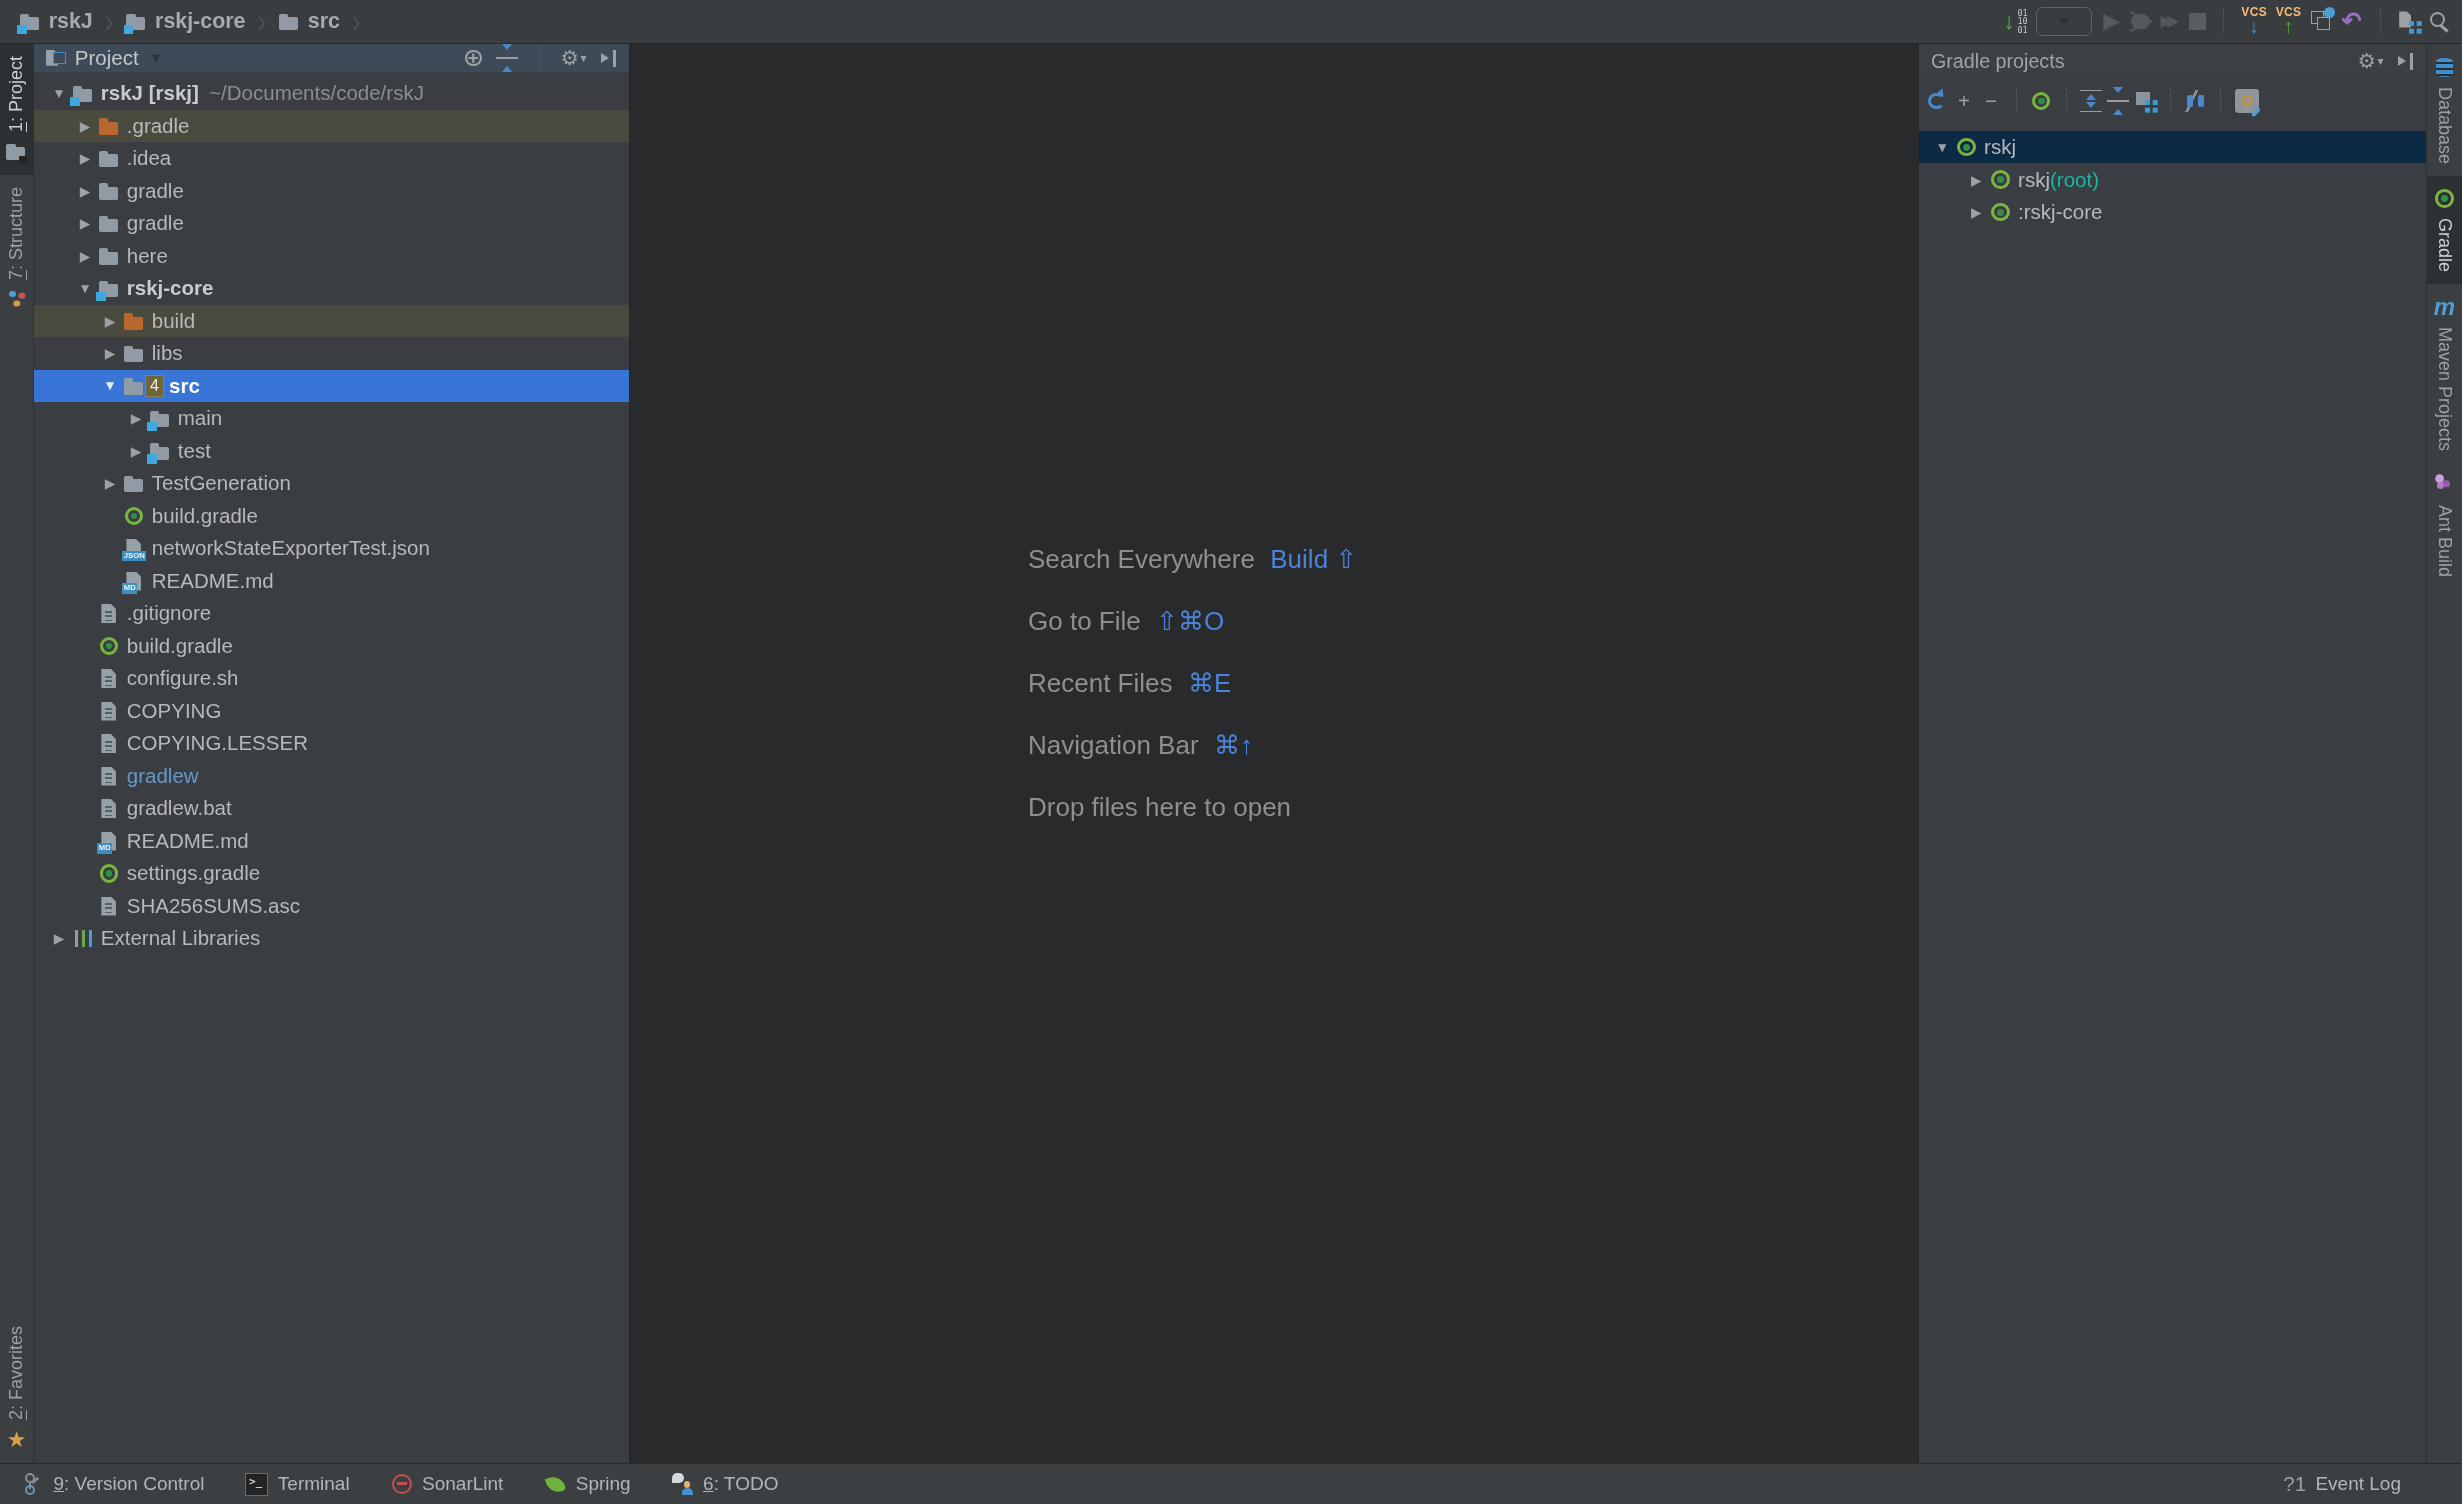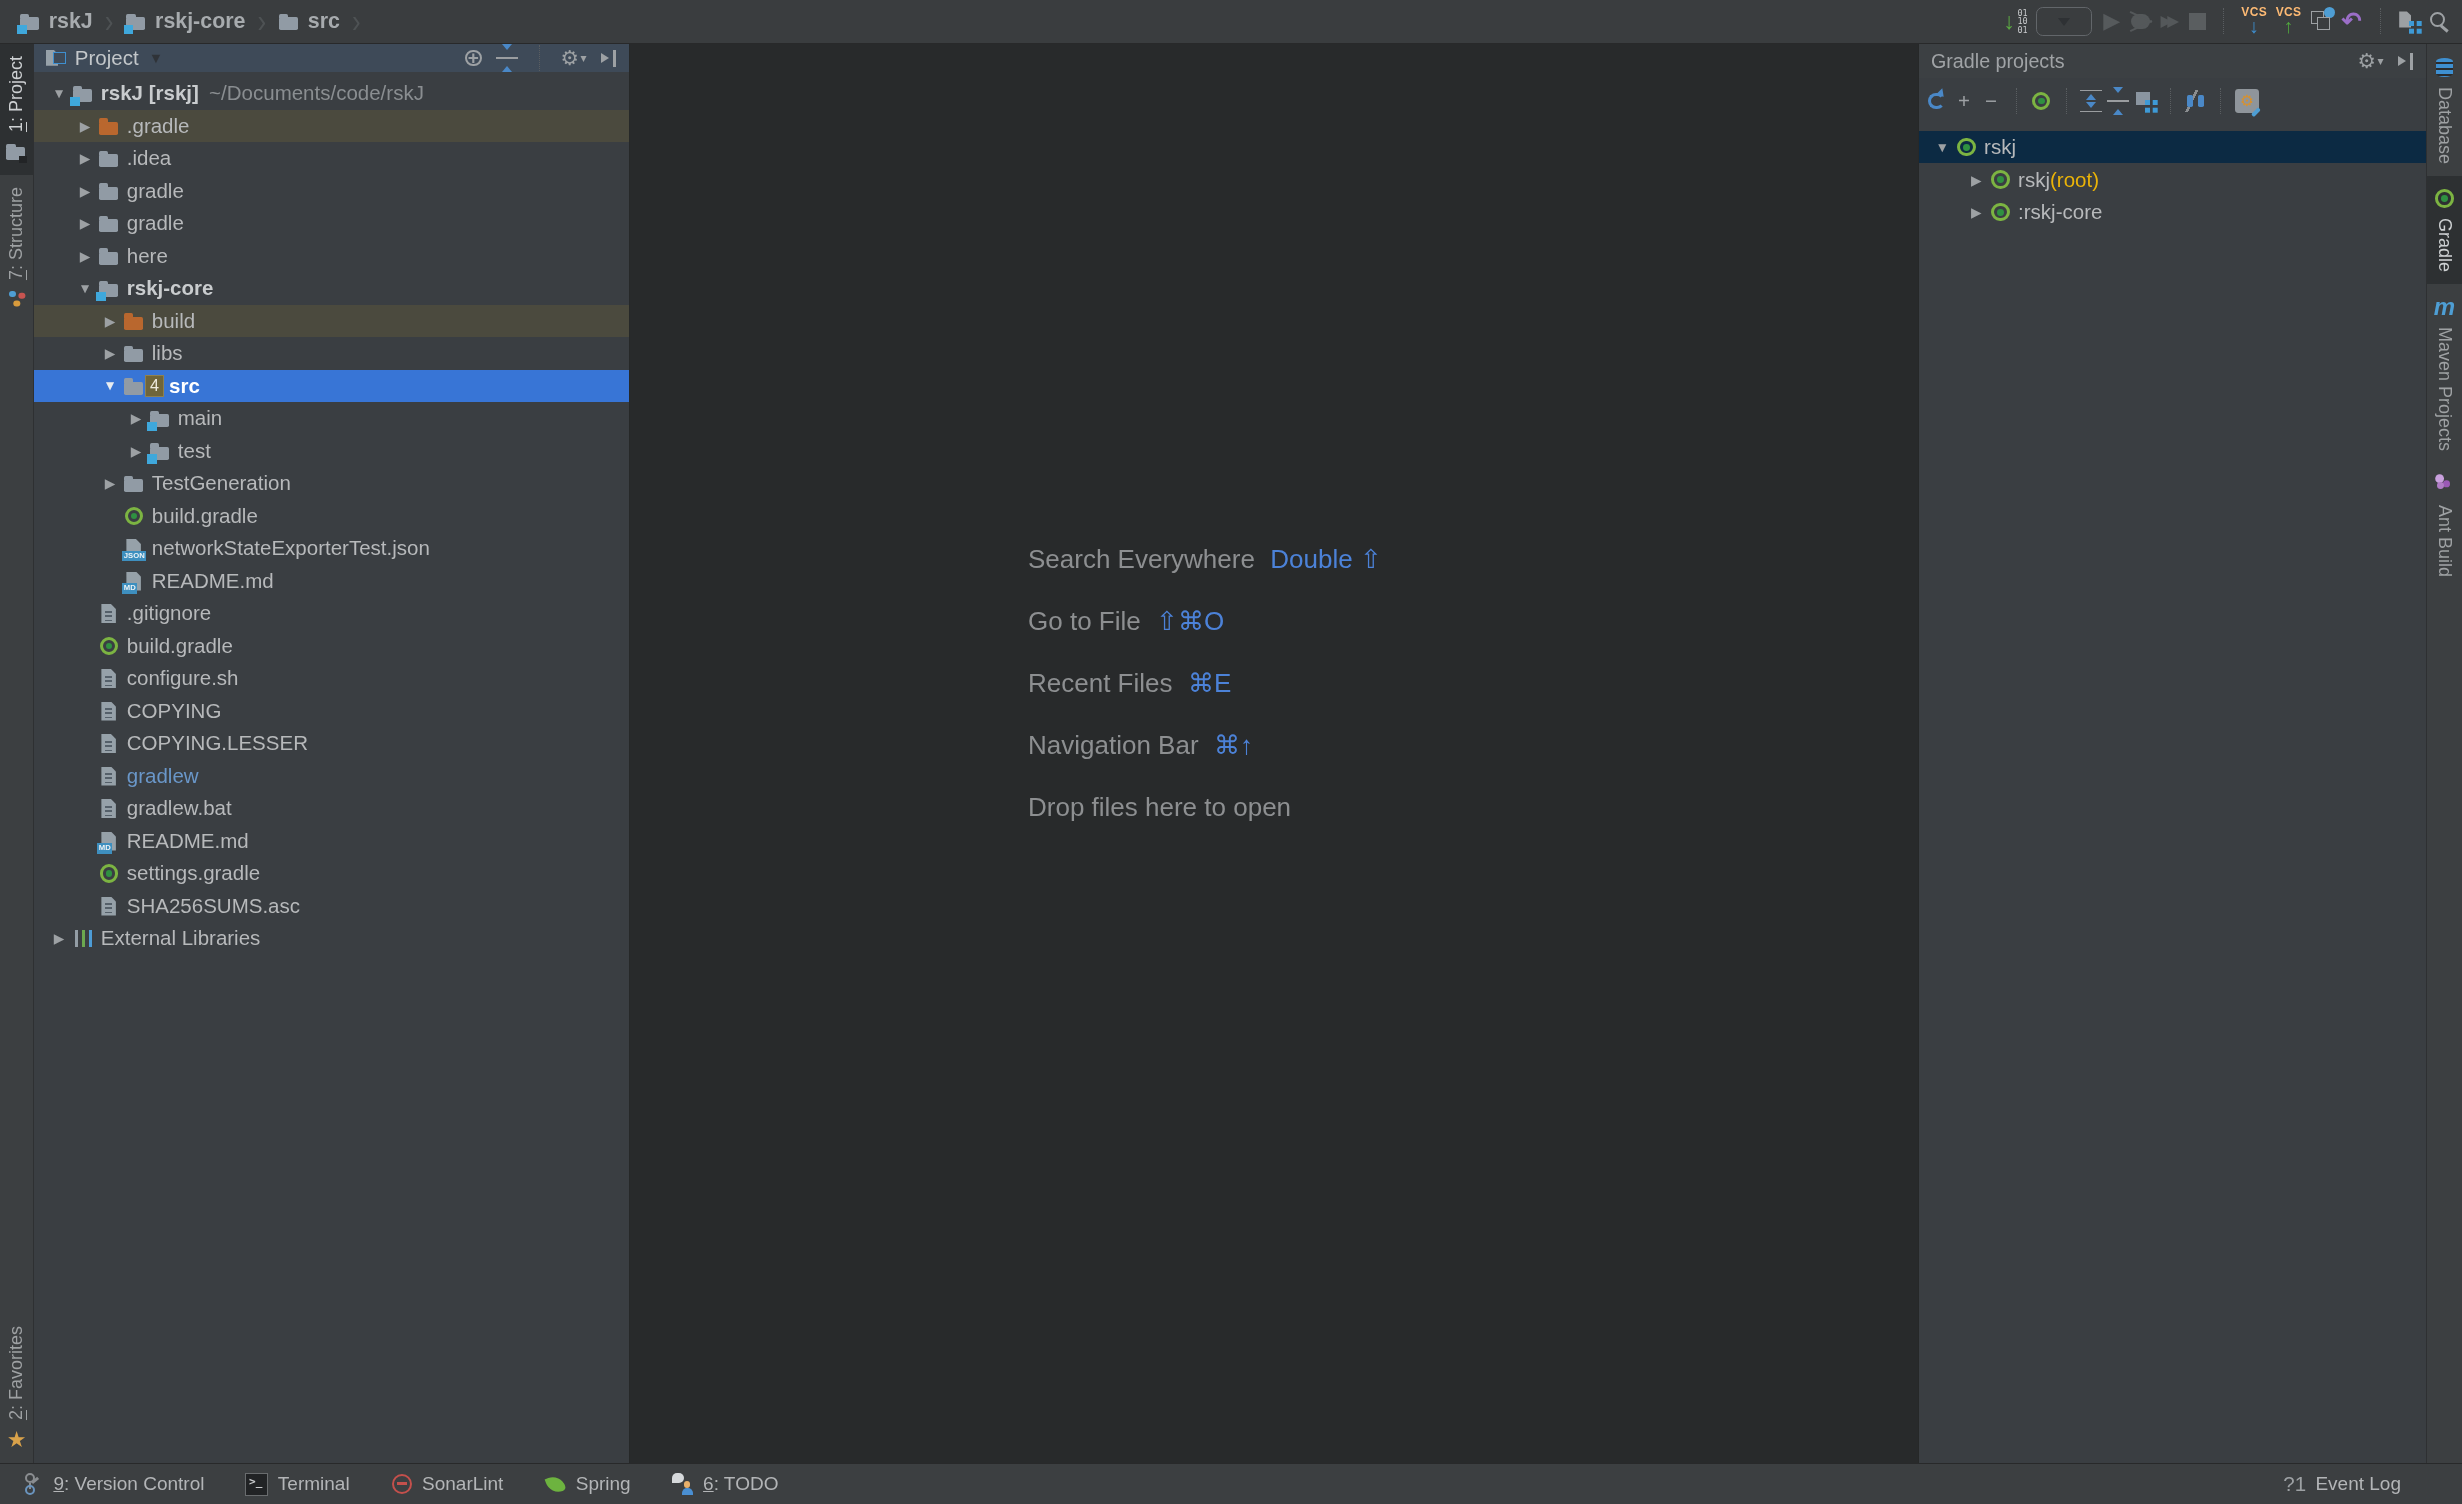--- a/index.html
+++ b/index.html
@@ -53,21 +53,21 @@
   .sckeys { color:#4C82D8; margin-left:15.4px; }
 
   
   .gpanel { width:508px; background:#3A3E42; border-left:0.9px solid #262828; display:flex; flex-direction:column; }
   .ghead { height:34px; display:flex; align-items:center; padding:0 8.5px 0 12px; gap:10.3px; background:#3C4043; }
   .ghead .title { font-size:19.7px; color:#A0A3A6; flex:1; }
   .gtools { height:46px; display:flex; align-items:center; padding:0 6.8px; gap:5.1px; }
   .gtree { padding-top:6.8px; font-size:20.5px; color:#B7B9BB; }
   .grow { height:32.5px; display:flex; align-items:center; padding-left:10.3px; white-space:nowrap; }
   .grow.sel { background:#0C2A43; }
-  .grow .sfx { color:#eab308; }
+  .grow .sfx { color:#14b8a6; }
 
   
   .status { height:41px; background:#3C3F41; border-top:0.9px solid #28292A; display:flex; align-items:center;
     padding:0 22px; font-size:19px; color:#B3B5B7; }
   .sitem { display:flex; align-items:center; gap:9.4px; margin-right:41px; }
   .status .sp { flex:1; }
   .sitem u, .dockitem u { text-decoration:underline; }
 
   
   .xic { position:relative; display:inline-flex; align-items:center; justify-content:center; flex:none;
@@ -485,21 +485,21 @@
           <span class="lbl">External Libraries</span>
         </div>
       </div>
   </div>
 
   <div class="editor">
     <div class="shortcuts">
       <div id="sc-rows">
           <div class="scrow">
             <span class="sclabel">Search Everywhere</span>
-            <span class="sckeys">Double ⇧</span>
+            <span class="sckeys">Build ⇧</span>
           </div>
           <div class="scrow">
             <span class="sclabel">Go to File</span>
             <span class="sckeys">⇧⌘O</span>
           </div>
           <div class="scrow">
             <span class="sclabel">Recent Files</span>
             <span class="sckeys">⌘E</span>
           </div>
           <div class="scrow">

